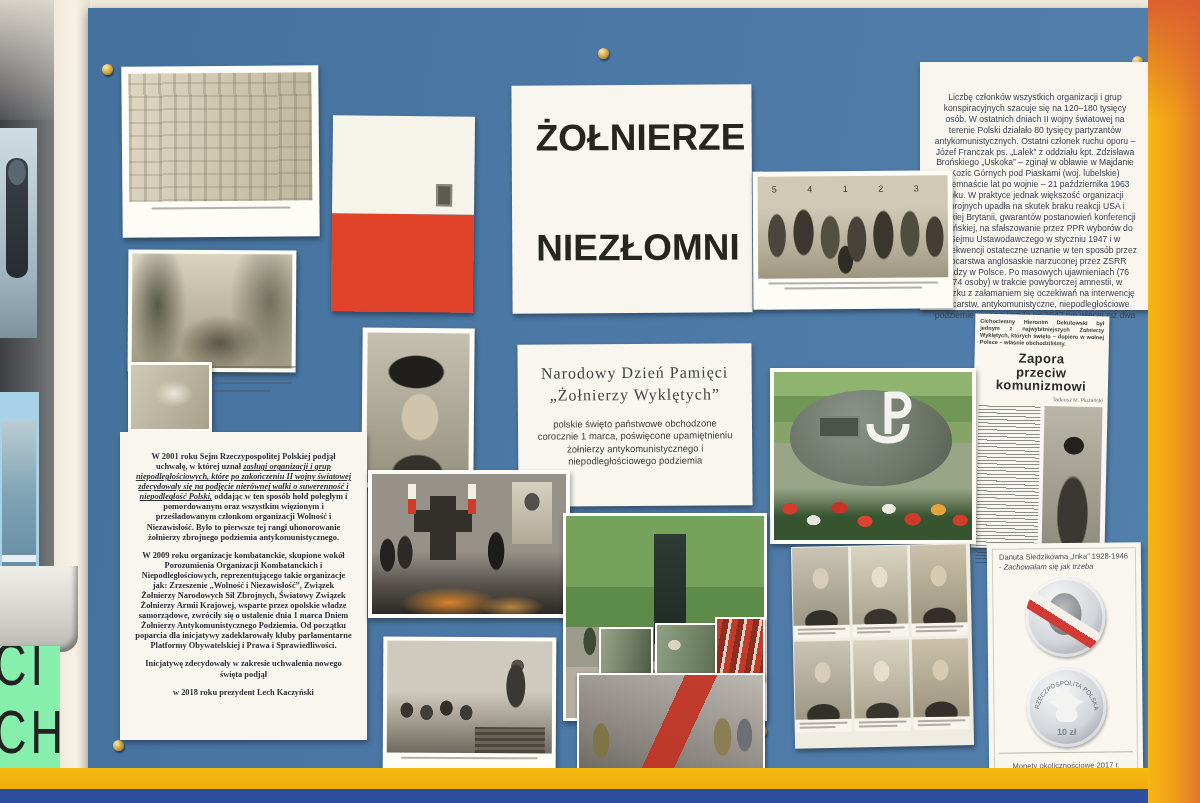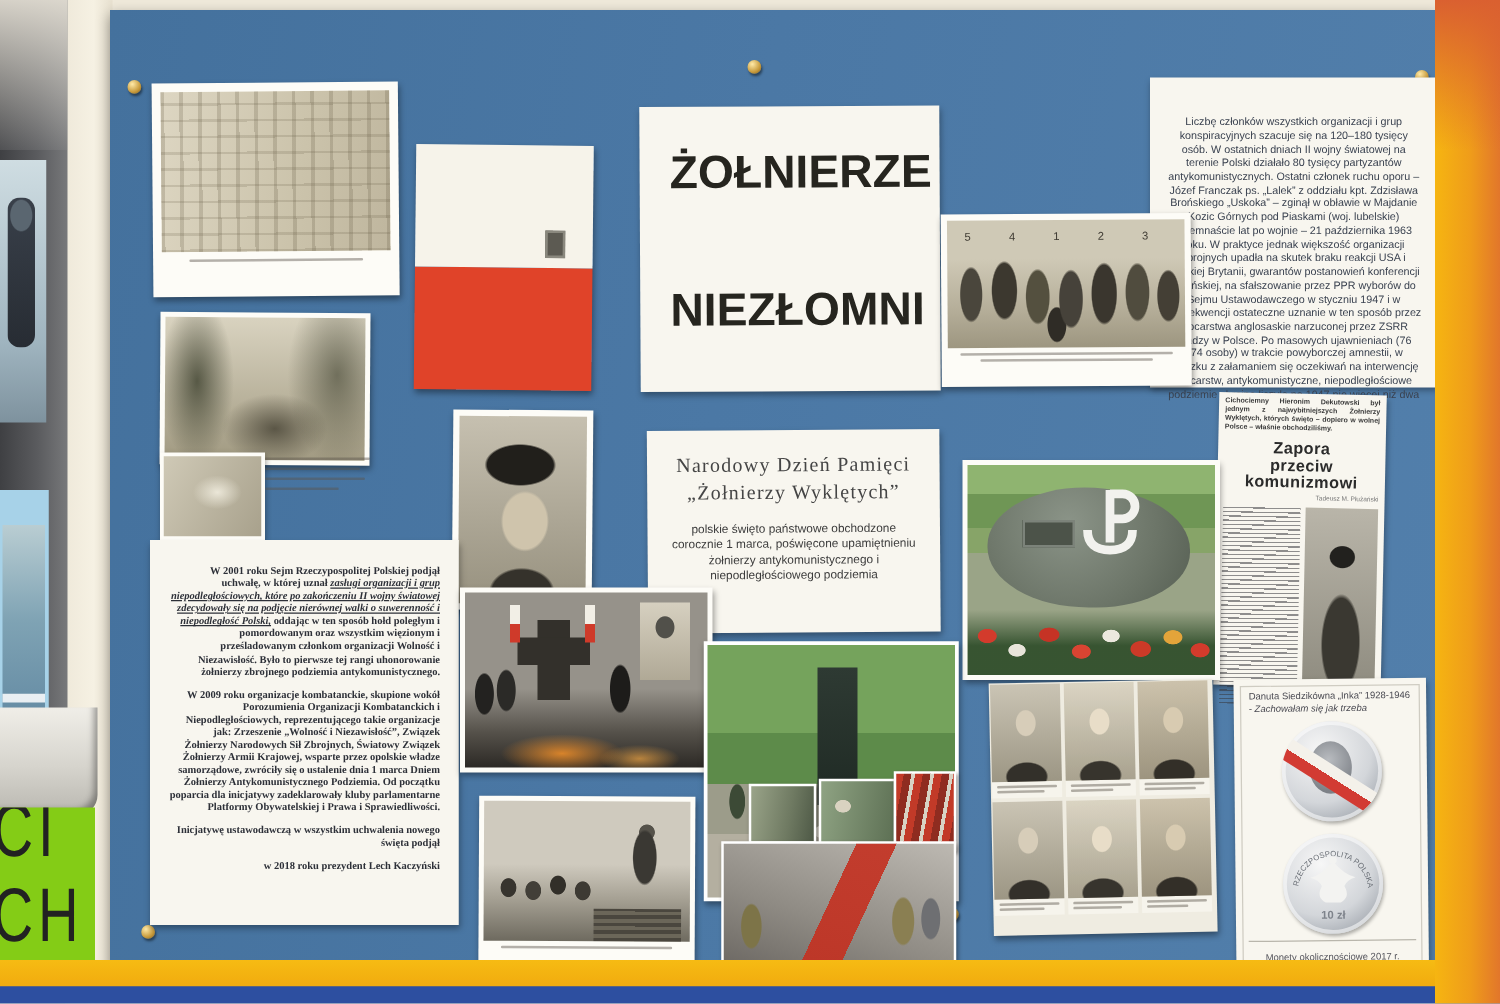--- a/index.html
+++ b/index.html
@@ -17,21 +17,21 @@
           background:linear-gradient(180deg,#cfdde2,#9fb4bf 70%,#7e929e);}
   .cab-p1::after{content:"";position:absolute;left:6px;top:30px;width:22px;height:120px;border-radius:10px;
           background:radial-gradient(14px 20px at 50% 12%,#5a6670 0 60%,transparent 66%),linear-gradient(#39404a,#272c33);}
   .cab-mat{position:absolute;left:0;top:392px;width:39px;height:258px;background:#a7d2e8;}
   .cab-p3{position:absolute;left:2px;top:420px;width:34px;height:170px;
           background:linear-gradient(180deg,#b9cdd2,#7fa3b4 45%,#5f86a0);}
   .cab-p3::after{content:"";position:absolute;left:0;bottom:28px;width:100%;height:7px;background:rgba(255,255,255,.85);}
   .cab-frame{position:absolute;left:-14px;top:566px;width:92px;height:86px;border-radius:0 0 16px 0;
              background:linear-gradient(180deg,#f0eee8,#d6d4cd 55%,#b9b7b0);
              box-shadow:inset -3px -4px 5px rgba(0,0,0,.35);}
-  .red-poster{position:absolute;left:0;top:646px;width:76px;height:136px;background:#84cc16;
+  .red-poster{position:absolute;left:0;top:646px;width:60px;height:136px;background:#86efac;
               color:#222;font-size:45px;line-height:0.62;font-weight:400;overflow:hidden;}
   .red-poster .ln{display:block;margin-left:-6px;letter-spacing:4px;transform:scaleY(1.35);transform-origin:left top;}
   .red-poster .ln+.ln{margin-top:40px;}
   .wall-bottom{position:absolute;left:0;top:768px;width:1200px;height:24px;
                background:linear-gradient(180deg,#f6bb13,#f0a90e);}
   .floor-stripe{position:absolute;left:0;top:789px;width:1200px;height:14px;background:#2d4fa0;}
   .wall-right{position:absolute;left:1148px;top:0;width:52px;height:803px;
               background:linear-gradient(90deg,#f6b511,#ef9c1a 55%,#e2762b);}
   .wall-right::before{content:"";position:absolute;left:0;top:0;width:52px;height:120px;
               background:linear-gradient(180deg,#da6030,transparent);}
@@ -73,21 +73,21 @@
   .holiday{left:430px;top:336px;width:234px;height:162px;transform:rotate(-.4deg);}
   .holiday .h1{margin-top:20px;text-align:center;font-family:"Liberation Serif",serif;
                font-size:16px;letter-spacing:1px;color:#454545;}
   .holiday .h2{text-align:center;font-family:"Liberation Serif",serif;font-size:16px;
                letter-spacing:1px;color:#454545;margin-top:4px;}
   .holiday .b{margin:14px 18px 0 18px;text-align:center;font-size:9.5px;line-height:1.3;color:#3c3c3c;}
 
   
   .history{left:32px;top:424px;width:247px;height:308px;overflow:hidden;}
   .history .in{margin:20px 15px 0 15px;font-family:"Liberation Serif",serif;font-weight:bold;
-               font-size:8.4px;line-height:1.2;text-align:right;color:#2d3038;}
+               font-size:8.4px;line-height:1.2;text-align:center;color:#2d3038;}
   .history .em{font-style:italic;text-decoration:underline;}
   .history p{margin:0 0 8px 0;}
 
   
   .npaper{left:885px;top:307px;width:134px;height:234px;transform:rotate(1.2deg);padding:4px 5px;box-sizing:border-box;}
   .np-kicker{font-size:5.6px;font-weight:bold;line-height:1.25;color:#3a3a3a;text-align:justify;}
   .np-head{margin-top:5px;text-align:center;font-weight:bold;font-size:13px;line-height:1.05;
            letter-spacing:.4px;color:#2b2b2b;}
   .np-byline{margin-top:3px;text-align:right;font-size:5.2px;color:#777;}
   .np-cols{display:flex;margin-top:4px;gap:4px;}
@@ -365,21 +365,21 @@
           <path d="M12 38 q0 16 18 16 q18 0 18 -16" stroke="#f2f2ee" stroke-width="7" fill="none"></path>
         </svg>
         <div class="flowers"></div>
       </div>
     </div>
 
     <div class="paper history">
       <div class="in">
         <p><span>W 2001 roku Sejm Rzeczypospolitej Polskiej podjął uchwałę, w której uznał </span><span class="em">zasługi organizacji i grup niepodległościowych, które po zakończeniu II wojny światowej zdecydowały się na podjęcie nierównej walki o suwerenność i niepodległość Polski,</span><span> oddając w ten sposób hołd poległym i pomordowanym oraz wszystkim więzionym i prześladowanym członkom organizacji Wolność i Niezawisłość. Było to pierwsze tej rangi uhonorowanie żołnierzy zbrojnego podziemia antykomunistycznego.</span></p>
         <p>W 2009 roku organizacje kombatanckie, skupione wokół Porozumienia Organizacji Kombatanckich i Niepodległościowych, reprezentującego takie organizacje jak: Zrzeszenie „Wolność i Niezawisłość”, Związek Żołnierzy Narodowych Sił Zbrojnych, Światowy Związek Żołnierzy Armii Krajowej, wsparte przez opolskie władze samorządowe, zwróciły się o ustalenie dnia 1 marca Dniem Żołnierzy Antykomunistycznego Podziemia. Od początku poparcia dla inicjatywy zadeklarowały kluby parlamentarne Platformy Obywatelskiej i Prawa i Sprawiedliwości.</p>
-        <p>Inicjatywę ustawodawczą w wszystkim uchwalenia nowego święta podjął</p>
+        <p>Inicjatywę zdecydowały w zakresie uchwalenia nowego święta podjął</p>
         <p>w 2018 roku prezydent Lech Kaczyński</p>
       </div>
     </div>
 
     <div class="photo ceremony">
       <div class="img">
         <div class="cross"></div>
         <div class="flagL"></div>
         <div class="flagR"></div>
         <div class="poster"></div>

